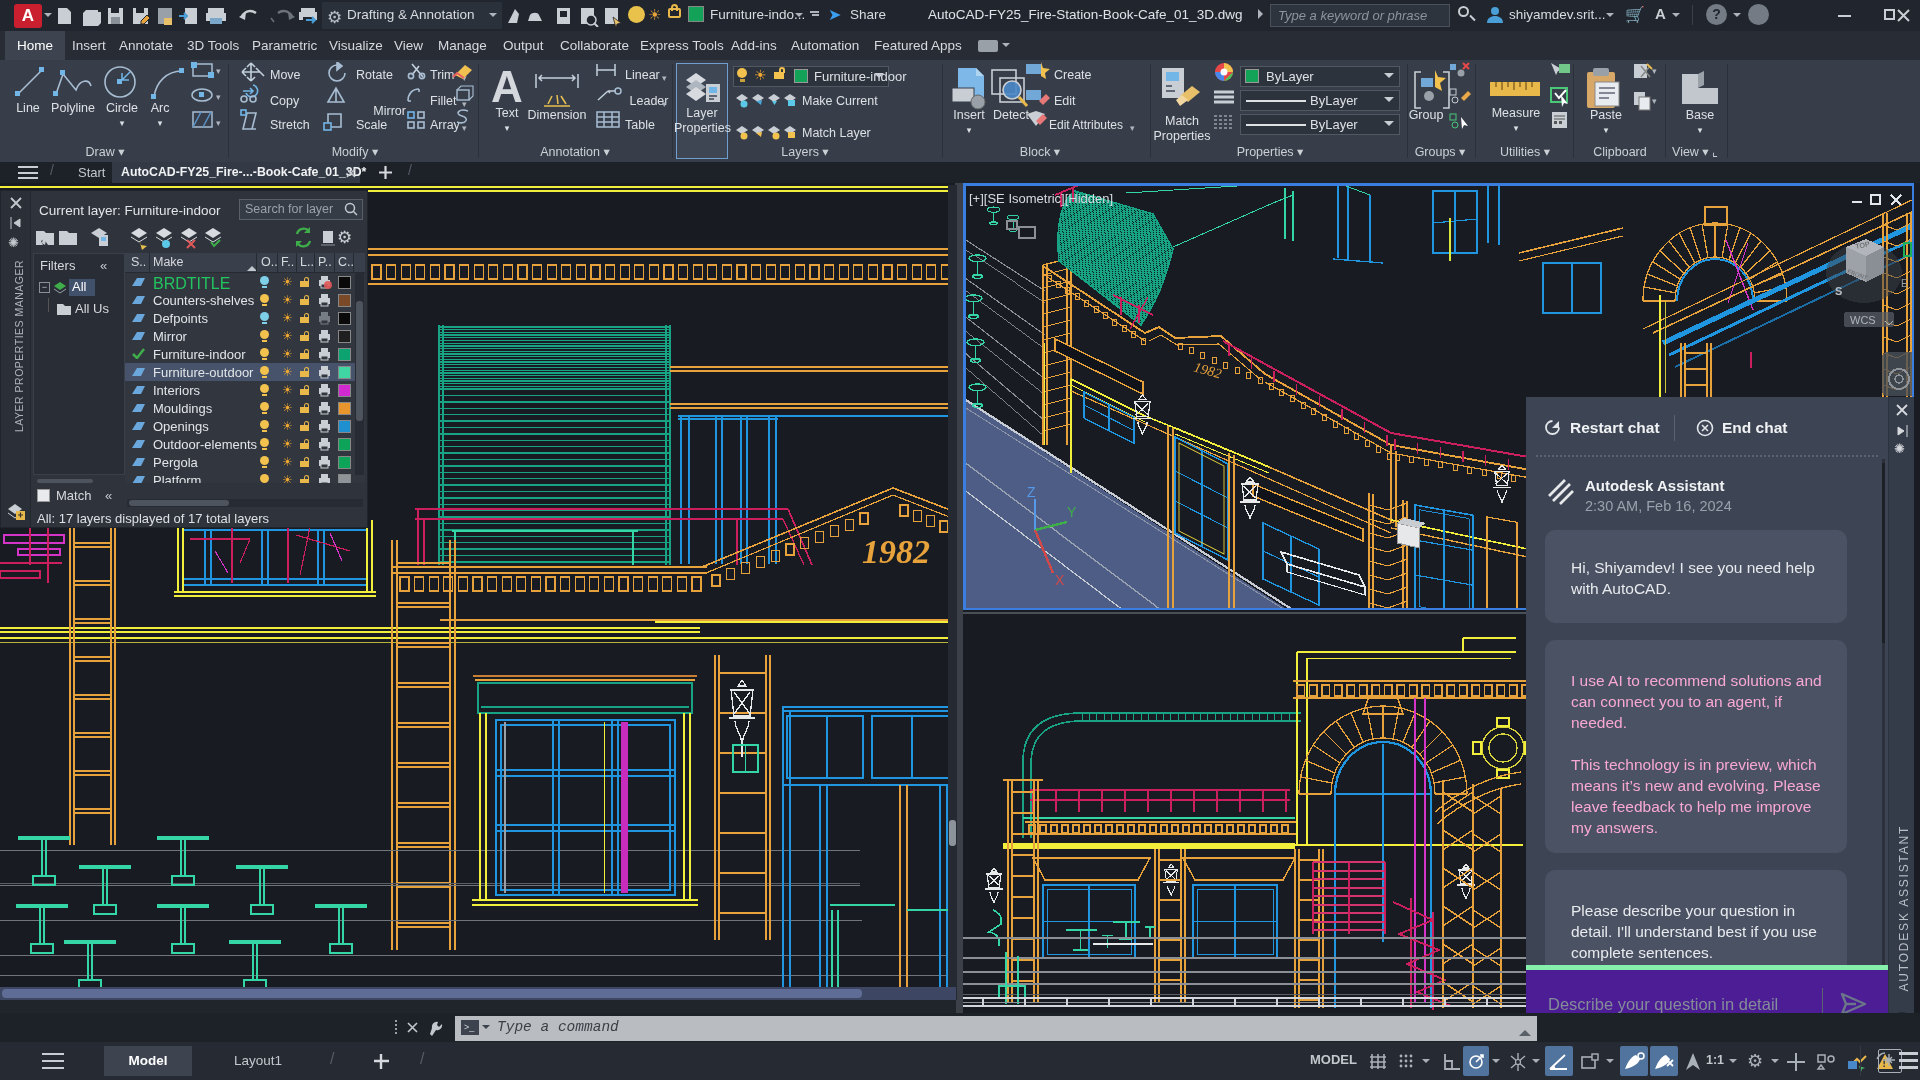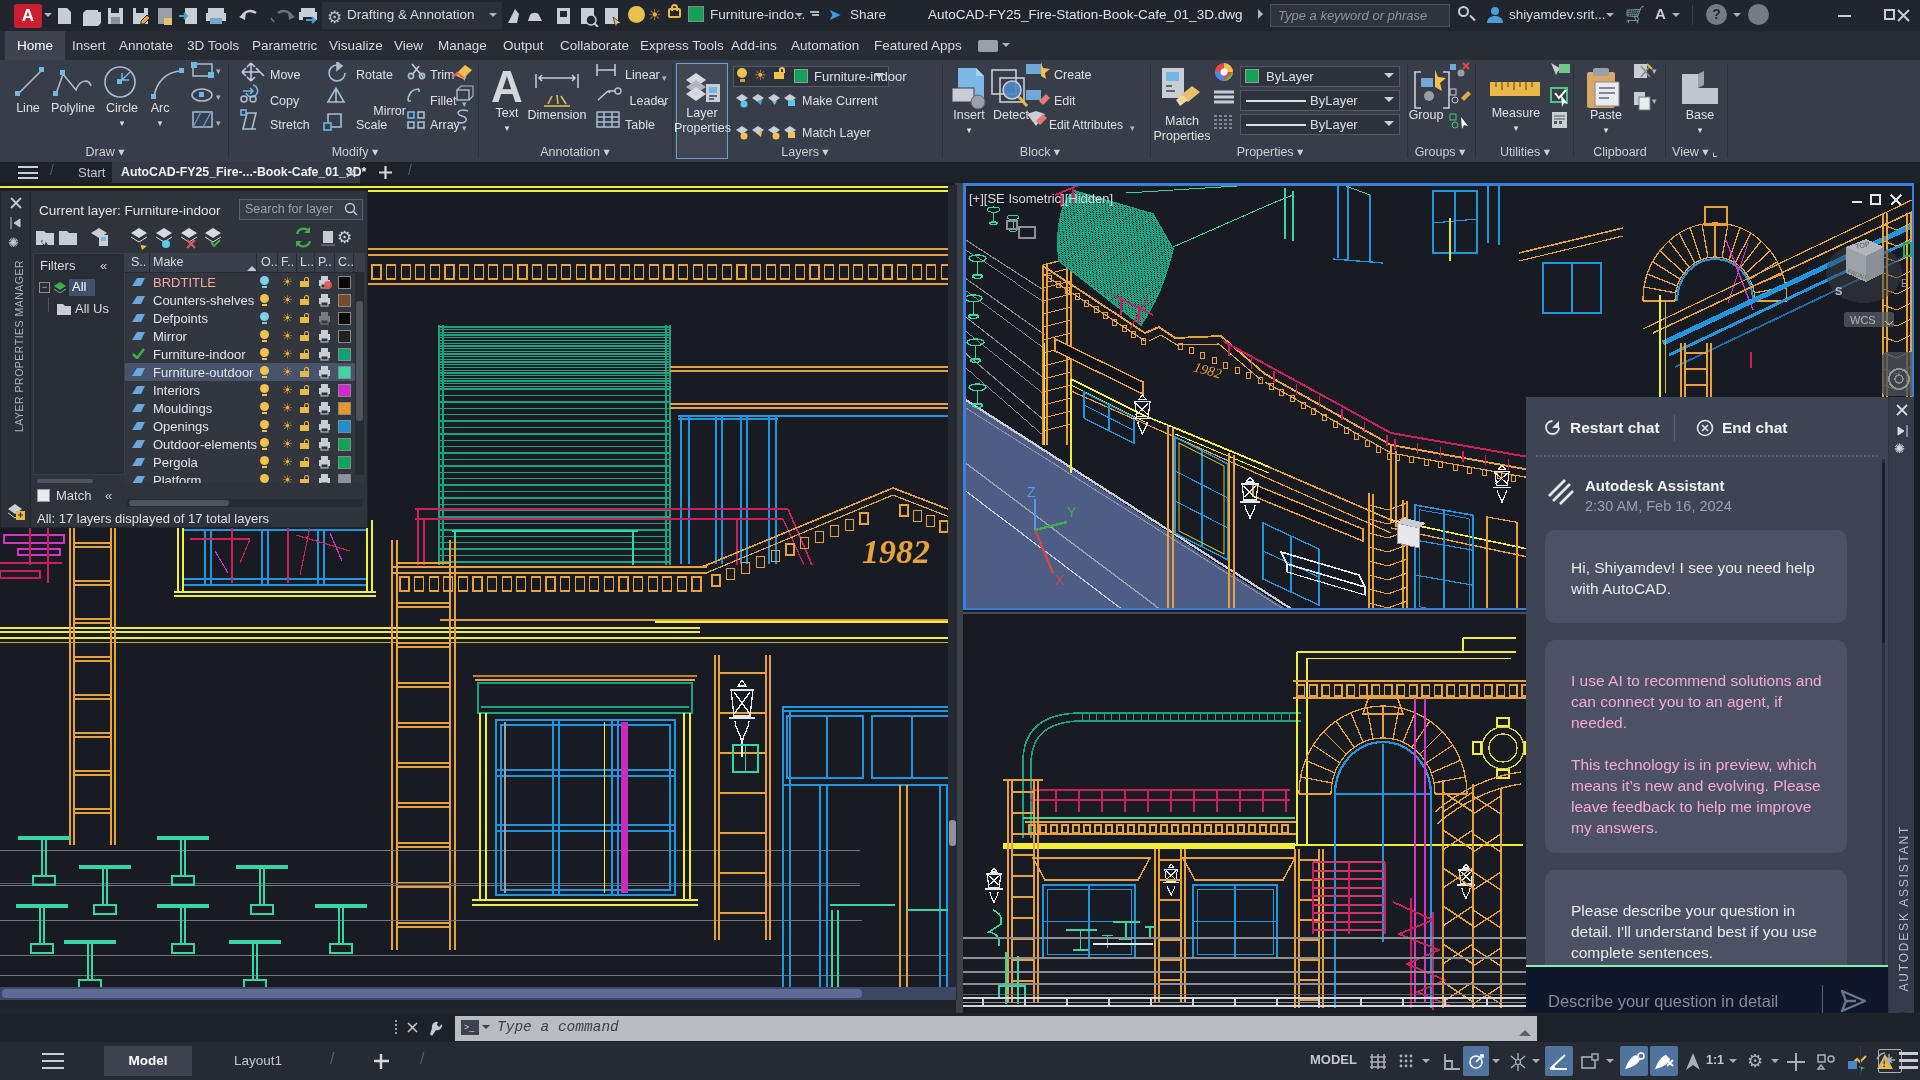--- a/index.html
+++ b/index.html
@@ -1703,21 +1703,21 @@
       <div class="abs" style="left:152px;top:0;width:1px;height:20px;background:#262b32"></div>
       <div class="abs" style="left:171px;top:0;width:1px;height:20px;background:#262b32"></div>
       <div class="abs" style="left:189px;top:0;width:1px;height:20px;background:#262b32"></div>
       <div class="abs" style="left:209px;top:0;width:1px;height:20px;background:#262b32"></div>
       <div class="abs" style="left:228px;top:0;width:1px;height:20px;background:#262b32"></div>
     </div>
     <div class="abs" style="left:0;top:20px;width:230px;height:18px;overflow:hidden">
         <svg class="abs" style="left:6px;top:4px" width="15" height="10">
           <path d="M1 9L6 1h8L10 9z" fill="#6aa7dc"></path>
         </svg>
-        <div class="abs" style="left:28px;top:1.5px;color:#fca5a5;font-size:13px;white-space:nowrap">BRDTITLE</div>
+        <div class="abs" style="left:28px;top:1.5px;color:#22c55e;font-size:16px;white-space:nowrap">BRDTITLE</div>
         <div class="abs" style="left:135px;top:3px;width:9px;height:9px;border-radius:50%;background:#7ecfe8"></div>
         <div class="abs" style="left:137px;top:12.5px;width:5px;height:2.5px;background:#7ecfe8"></div>
         <div class="abs" style="left:157px;top:3px;color:#f0a830;font-size:12px;line-height:12px">☀</div>
         <div class="abs" style="left:175px;top:8px;width:9px;height:6px;background:#e8b84a"></div>
         <div class="abs" style="left:179px;top:3.5px;width:5px;height:5px;border:1.5px solid #e8b84a;border-bottom:none;border-radius:3px 3px 0 0"></div>
         <svg class="abs" style="left:192px;top:2px" width="15" height="14">
           <path d="M4 5h7V1H4zM2 5h11v6H2z" fill="#c9ced4"></path>
           <rect x="4" y="9" width="7" height="4" fill="#31363f" stroke="#c9ced4"></rect>
         </svg>
         <div class="abs" style="left:199px;top:8px;width:8px;height:8px;border-radius:50%;background:#e05858;opacity:0.9"></div>
@@ -1959,21 +1959,21 @@
     <div class="abs" style="left:26px;top:27px;width:260px;color:#e8eaee;font-size:15.5px;line-height:21px">Hi, Shiyamdev! I see you need help with AutoCAD.</div>
   </div>
   <div class="abs" style="left:19px;top:243px;width:302px;height:213px;background:#4a5263;border-radius:10px">
     <div class="abs" style="left:26px;top:30px;width:262px;color:#f9a8d4;font-size:15.5px;line-height:21px">I use AI to recommend solutions and can connect you to an agent, if needed.<br><br>This technology is in preview, which means it’s new and evolving. Please leave feedback to help me improve my answers.</div>
   </div>
   <div class="abs" style="left:19px;top:473px;width:302px;height:95px;background:#4a5263;border-radius:10px 10px 0 0">
     <div class="abs" style="left:26px;top:30px;width:262px;color:#e8eaee;font-size:15.5px;line-height:21px">Please describe your question in detail. I'll understand best if you use complete sentences.</div>
   </div>
   <div class="abs" style="left:356px;top:62px;width:3px;height:540px;background:#2b303a"></div>
   <div class="abs" style="left:356px;top:66px;width:3px;height:180px;background:#1d2127"></div>
-  <div class="abs" style="left:0;top:568px;width:362px;height:75px;background:#0f172a;border-top:2px solid #86efac">
+  <div class="abs" style="left:0;top:568px;width:362px;height:75px;background:#4c1d95;border-top:5px solid #86efac">
     <div class="abs" style="left:22px;top:25px;color:#848c99;font-size:16.5px">Describe your question in detail</div>
     <div class="abs" style="left:296px;top:18px;width:1px;height:34px;background:#5a6170"></div>
     <svg class="abs" style="left:312px;top:20px" width="30" height="28">
         <path d="M4 24L27 14 4 4l4 10zM8 14h10" fill="none" stroke="#6b7689" stroke-width="2.4" stroke-linejoin="round"></path>
       </svg>
   </div>
 </div>
 <div class="abs" id="cmdrow">
   <div class="abs" style="left:394px;top:6px;width:4px;height:16px;background-image:radial-gradient(#9aa0a8 1px,transparent 1.2px);background-size:4px 4px"></div>
   <svg class="abs" style="left:407px;top:9px" width="11" height="11">

